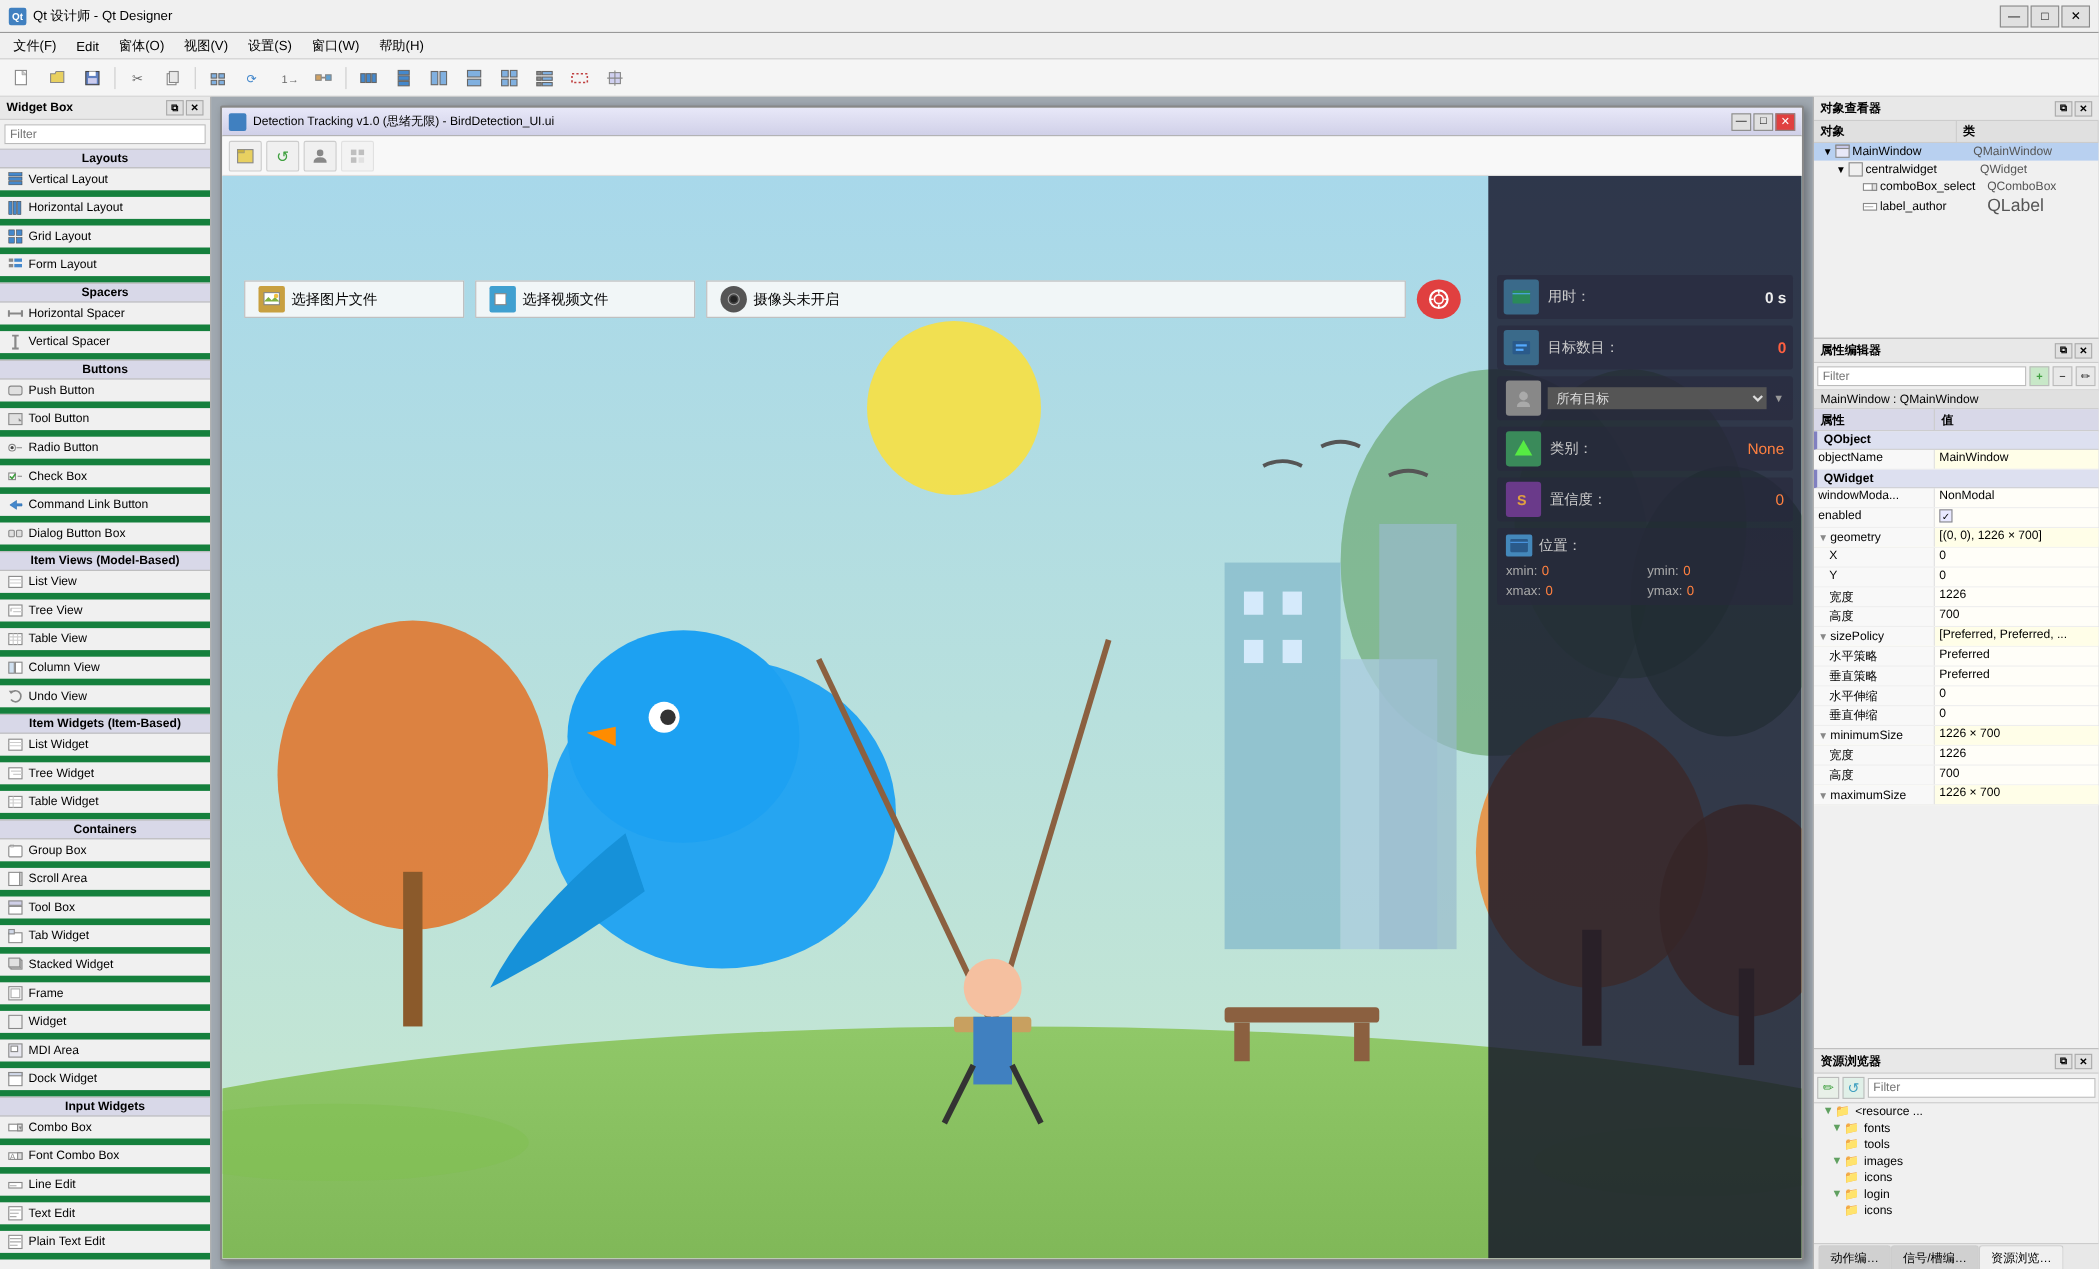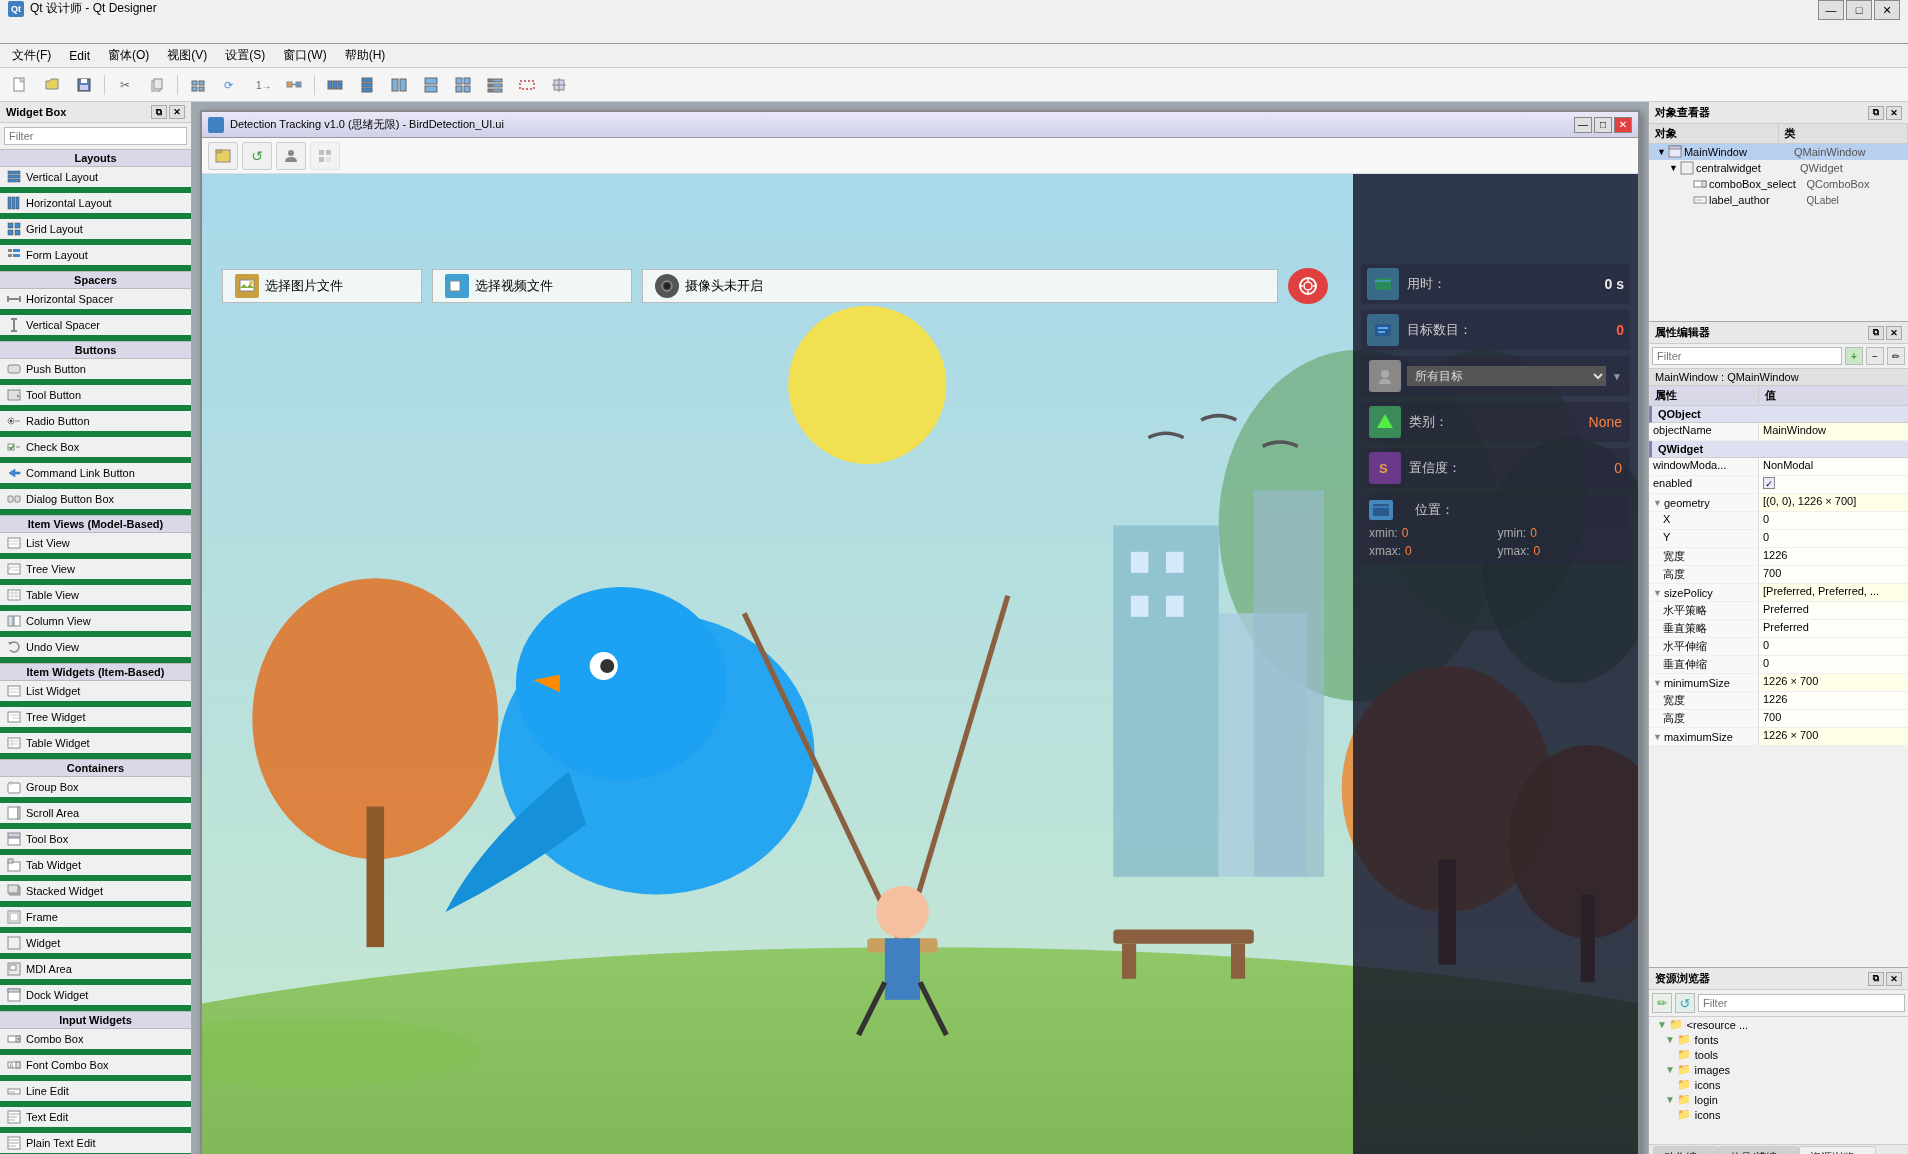--- a/index.html
+++ b/index.html
@@ -1,19 +1,19 @@
 <!DOCTYPE html>
 <html><head>
   <meta charset="utf-8">
   <style>
     * { box-sizing: border-box; margin: 0; padding: 0; }
     body { font-family: 'Microsoft YaHei', SimSun, Arial, sans-serif; font-size: 12px; background: #c0c0c0; overflow: hidden; width: 1908px; height: 1154px; }
 
     
-    .title-bar { background: #f0f0f0; border-bottom: 1px solid #999; height: 44px; display: flex; align-items: flex-start; padding: 0 8px; justify-content: space-between; }
+    .title-bar { background: #f0f0f0; border-bottom: 1px solid #999; height: 30px; display: flex; align-items: center; padding: 0 8px; justify-content: space-between; }
     .title-bar-left { display: flex; align-items: center; gap: 6px; font-size: 12px; }
     .title-bar-icon { width: 16px; height: 16px; background: #4080c0; border-radius: 2px; display: flex; align-items: center; justify-content: center; color: white; font-size: 9px; font-weight: bold; }
     .title-bar-controls { display: flex; gap: 2px; }
     .title-btn { width: 26px; height: 20px; border: 1px solid #888; background: #e0e0e0; cursor: pointer; font-size: 11px; display: flex; align-items: center; justify-content: center; }
 
     
     .menu-bar { background: #f0f0f0; border-bottom: 1px solid #ccc; height: 24px; display: flex; align-items: center; padding: 0 4px; gap: 2px; }
     .menu-item { padding: 2px 8px; font-size: 12px; cursor: pointer; border-radius: 2px; }
 
     
@@ -107,21 +107,21 @@
     .target-combo { flex: 1; background: #555; border: none; color: #ddd; padding: 2px 4px; font-size: 12px; }
     .target-arrow { color: #999; font-size: 10px; }
 
     
     .cat-row { display: flex; align-items: center; gap: 8px; padding: 4px 8px; background: rgba(40,40,60,0.6); border-radius: 3px; }
     .cat-label { color: #ccc; font-size: 13px; }
     .cat-value { color: #ff8040; font-size: 14px; margin-left: auto; }
 
     
     .pos-box { background: rgba(40,40,60,0.6); border-radius: 3px; padding: 6px 8px; }
-    .pos-title { color: #ccc; font-size: 13px; margin-bottom: 6px; display: flex; align-items: center; gap: 22px; }
+    .pos-title { color: #ccc; font-size: 13px; margin-bottom: 6px; display: flex; align-items: center; gap: 6px; }
     .pos-icon { width: 24px; height: 20px; background: #4488bb; border-radius: 2px; display: flex; align-items: center; justify-content: center; font-size: 10px; color: white; }
     .pos-grid { display: grid; grid-template-columns: 1fr 1fr; gap: 4px; }
     .pos-field { display: flex; align-items: center; gap: 4px; font-size: 12px; color: #ccc; }
     .pos-field-label { color: #aaa; }
     .pos-field-value { color: #ff8040; }
 
     
     .illustration { position: absolute; bottom: 0; left: 0; right: 0; top: 0; overflow: hidden; }
 
     
@@ -923,21 +923,21 @@
           <span style="flex:1; font-size:11px; color:#555;">QComboBox</span>
         </div>
         <div class="tree-item">
           <span style="display:inline-block;width:28px;"></span>
           <span style="display:inline-block;width:12px;"></span>
           <svg width="14" height="14" viewBox="0 0 14 14">
               <rect x="1" y="4" width="12" height="6" fill="white" stroke="#888"></rect>
               <line x1="2" y1="7" x2="10" y2="7" stroke="#aaa"></line>
             </svg>
           <span style="flex:1; padding-left:2px; font-size:11px;">label_author</span>
-          <span style="flex:1; font-size:10px; color:#555;">QLabel</span>
+          <span style="flex:1; font-size:16px; color:#555;">QLabel</span>
         </div>
       </div>
     </div>
 
     <div class="property-editor">
       <div class="panel-header">
         <span>属性编辑器</span>
         <div class="panel-header-btns">
           <div class="panel-header-btn">⧉</div>
           <div class="panel-header-btn">✕</div>

